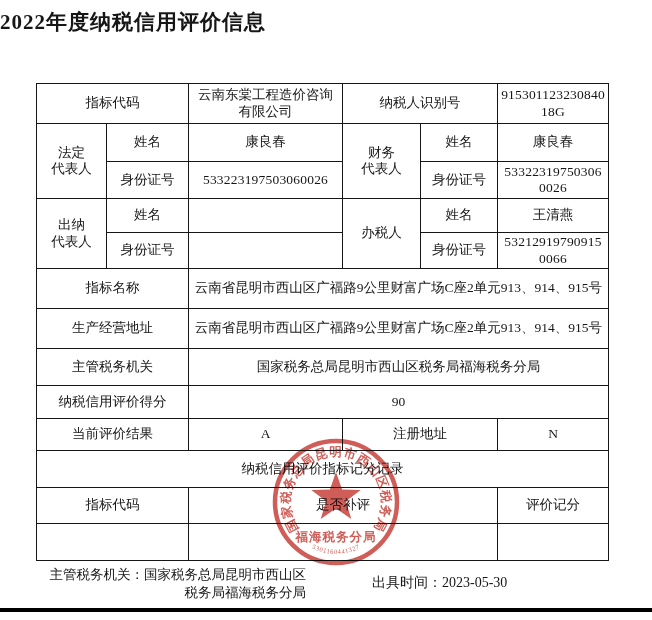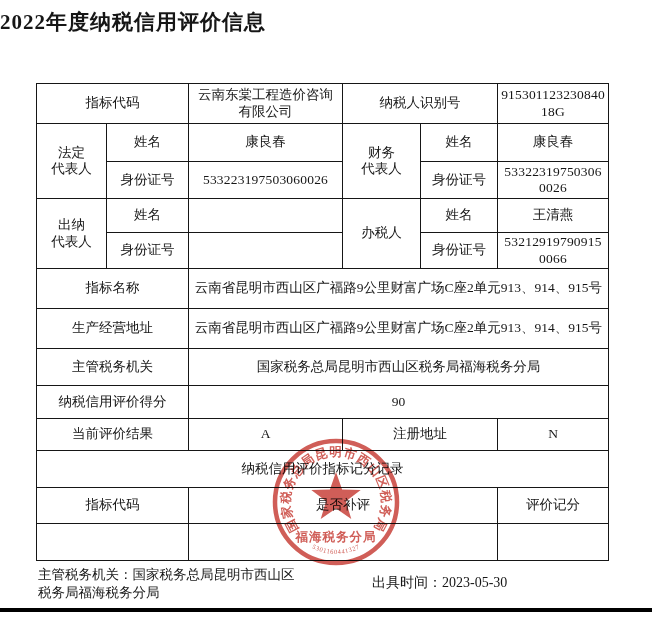--- a/index.html
+++ b/index.html
@@ -19,21 +19,21 @@
   table.doc td {
     border:1.6px solid #161616;
     text-align:center; vertical-align:middle;
     font-size:13.5px; line-height:1.22; padding:1px 3px;
     overflow:hidden;
   }
   td.idnum { word-break:break-all; font-size:13px; letter-spacing:0.2px;font-family:Liberation Serif, serif; }
   td.prewrap { white-space:pre-line; }
   .footer-authority {
     position:absolute; left:38px; top:566px; width:268px;
-    text-align:left; font-size:13.5px; line-height:1.35;
+    text-align:right; font-size:13.5px; line-height:1.35;
   }
   .footer-date {
     position:absolute; left:372px; top:574px;
     font-size:14px;
   }
   .bottom-rule {
     position:absolute; left:0; top:608px; width:652px; height:4px;
     background:#000;
   }
   .seal {

